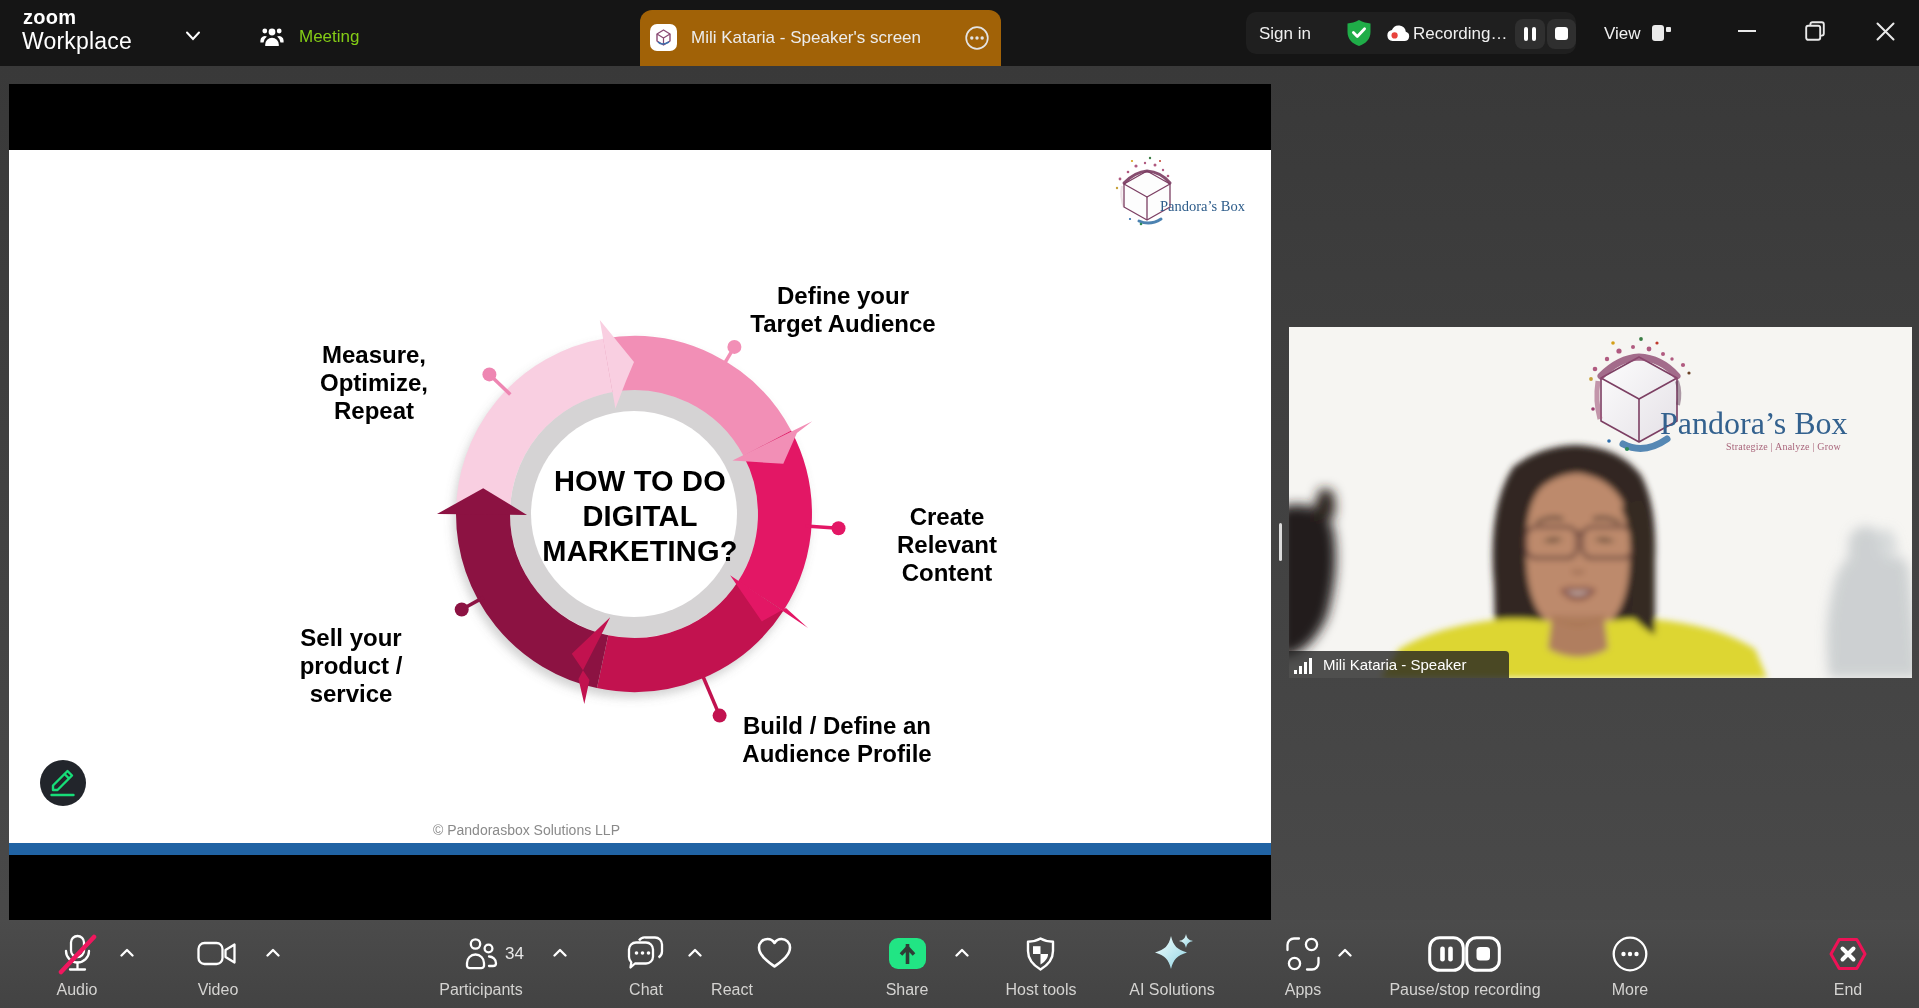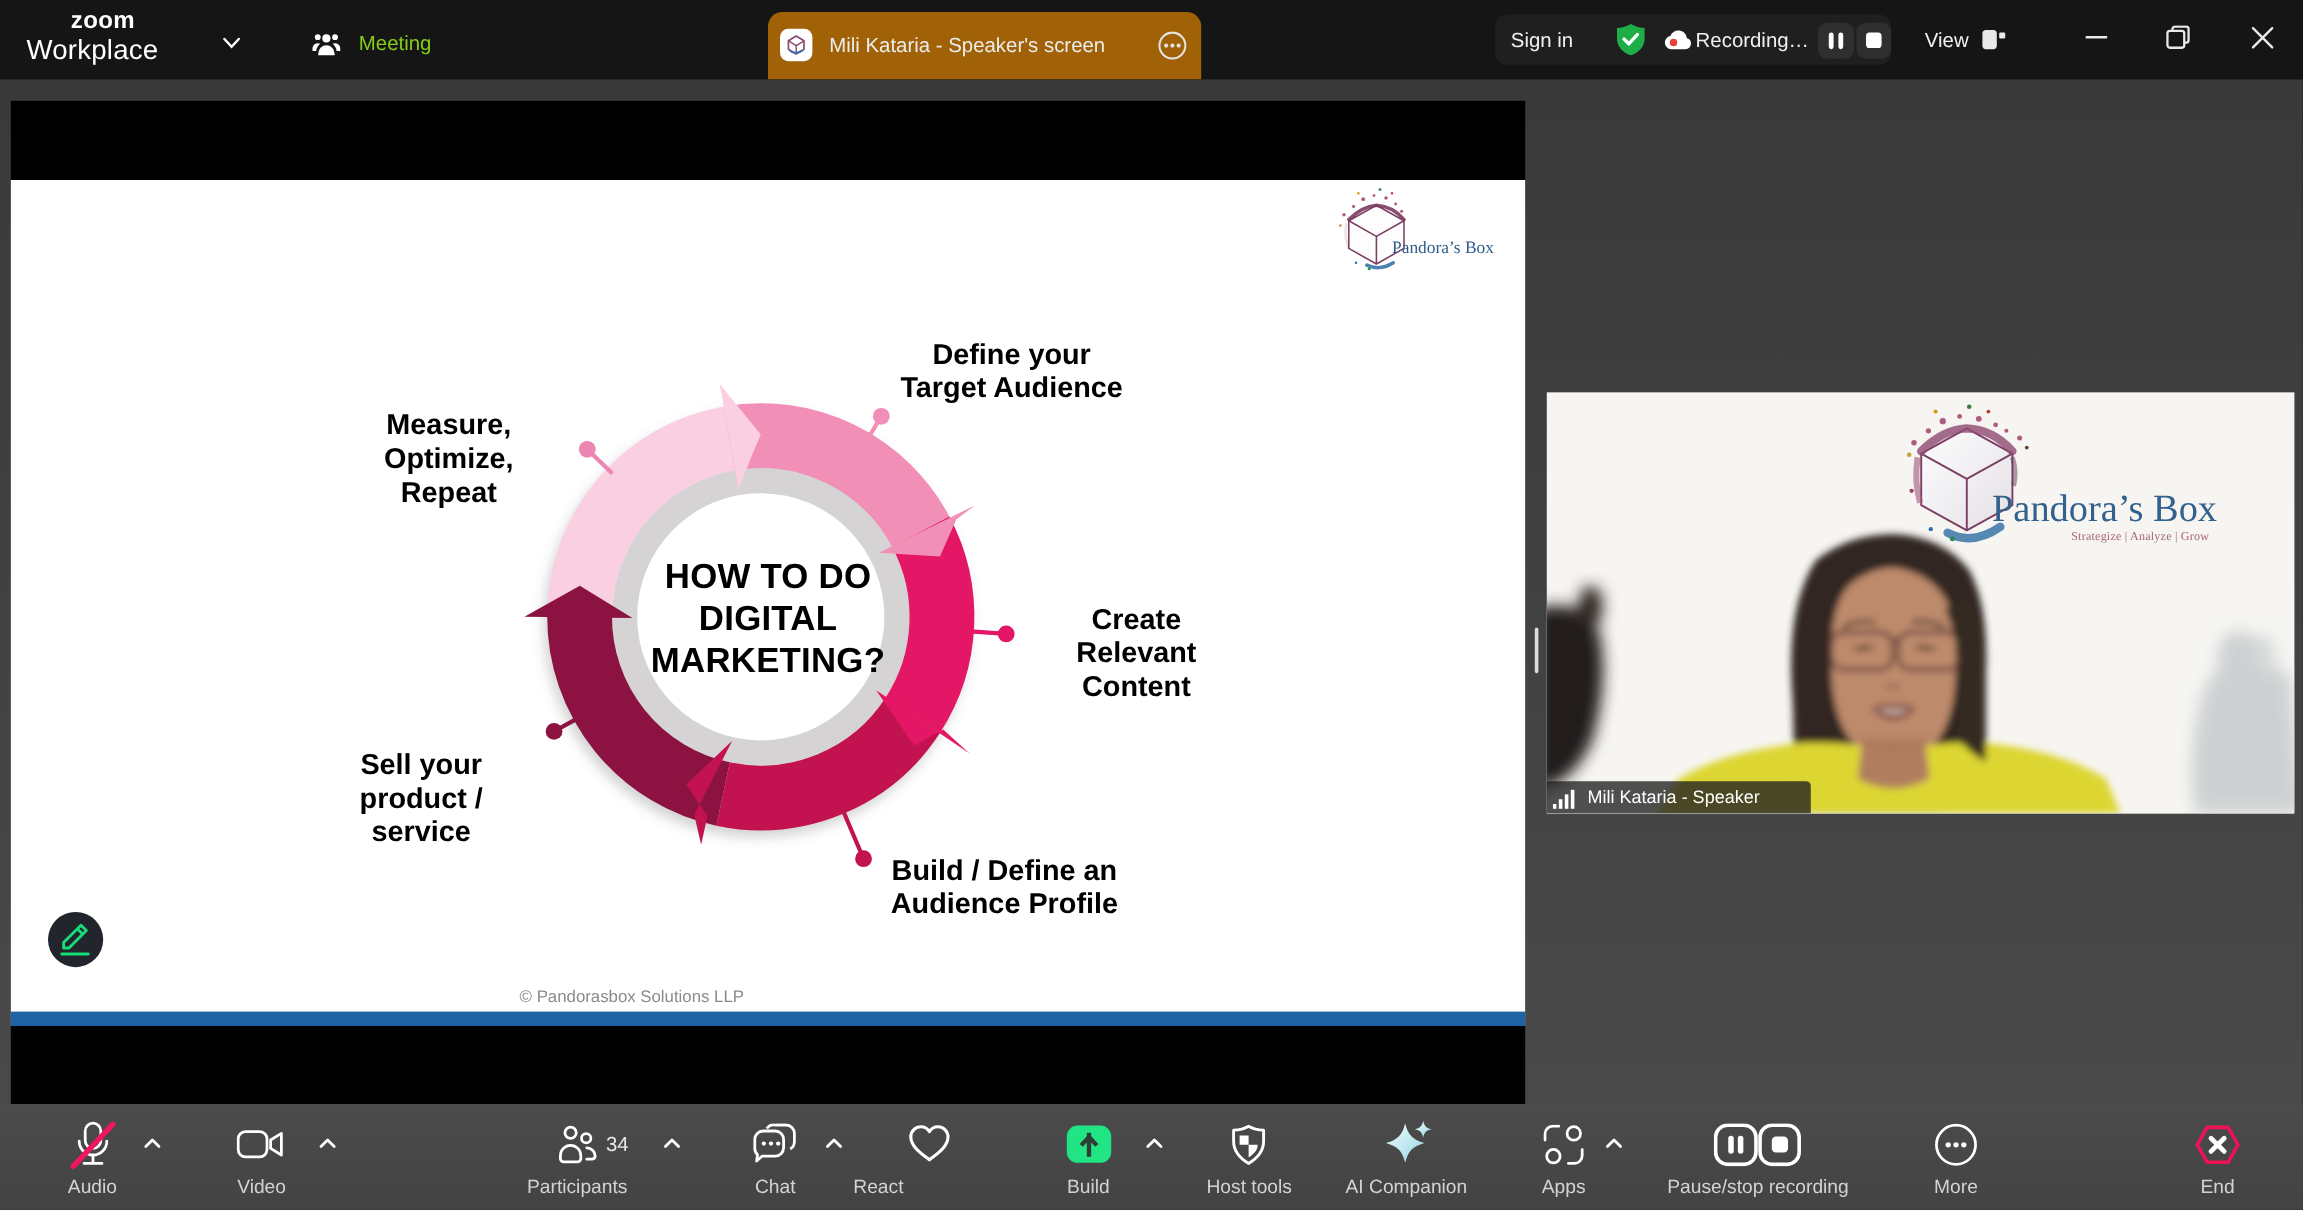--- a/index.html
+++ b/index.html
@@ -2,21 +2,21 @@
 <html><head>
 <meta charset="utf-8">
 <style>
 * { margin:0; padding:0; box-sizing:border-box; }
 html,body { width:1919px; height:1008px; overflow:hidden; background:#000; font-family:"Liberation Sans", sans-serif; }
 #app { position:absolute; left:0; top:0; width:1919px; height:1008px; }
 .abs { position:absolute; }
 
 #topbar { left:0; top:0; width:1919px; height:66px; background:#151515; }
 #mainbg { left:0; top:66px; width:1919px; height:942px; background:linear-gradient(#393939,#4b4b4b); }
-#zoomword { left:23px; top:6px; color:#fff; font-size:20px; font-weight:bold; letter-spacing:0.3px;margin-left:36px; }
+#zoomword { left:23px; top:6px; color:#fff; font-size:20px; font-weight:bold; letter-spacing:0.3px; }
 #workplace { left:22px; top:28px; color:#fff; font-size:23px; font-weight:500; letter-spacing:0.2px; }
 #meetingtxt { left:299px; top:27px; color:#84cc16; font-size:17px; }
 #tab { left:640px; top:10px; width:361px; height:56px; background:#a16207; border-radius:12px 12px 0 0; }
 #tabicon { left:10px; top:14px; width:27px; height:27px; background:#fff; border-radius:7px; }
 #tabtxt { left:51px; top:18px; color:#ececec; font-size:17px; }
 #signpanel { left:1246px; top:12px; width:330px; height:42px; background:#1f1f1f; border-radius:10px; }
 .tbtxt { color:#f0f0f0; font-size:17px; }
 
 #share { left:9px; top:84px; width:1262px; height:836px; background:#000; }
 #slide { left:0px; top:66px; width:1262px; height:705px; background:#fff; }
@@ -344,41 +344,41 @@
     <div class="tlabel" style="left:682px;top:61px;width:100px">React</div>
 
     <div class="abs" style="left:889px;top:18px;width:37px;height:31px;background:#21e584;border-radius:9px"></div>
     <svg class="abs" style="left:898px;top:22px" width="19" height="23" viewBox="0 0 19 23">
         <path d="M9.5 22 L9.5 8 M3 12.5 L9.5 5.5 L16 12.5" stroke="#2f3d36" stroke-width="3.6" fill="none" stroke-linejoin="round"></path>
         <path d="M9.5 2 L9.5 10" stroke="#2f3d36" stroke-width="3.6"></path>
       </svg>
     <svg class="abs chev" style="left:955px;top:28px" width="14" height="9" viewBox="0 0 14 9">
         <path d="M1.5 7.5 L7 2 L12.5 7.5" stroke="#fff" stroke-width="2.3" fill="none" stroke-linecap="round" stroke-linejoin="round"></path>
       </svg>
-    <div class="tlabel" style="left:857px;top:61px;width:100px">Build</div>
+    <div class="tlabel" style="left:857px;top:61px;width:100px">Share</div>
 
     <svg class="abs" style="left:1026px;top:17px" width="29" height="34" viewBox="0 0 29 34">
       <path d="M14.5 1.5 C18.5 3.8 22.5 4.6 27 4.8 L27 14 C27 22 21.5 28.3 14.5 32.5 C7.5 28.3 2 22 2 14 L2 4.8 C6.5 4.6 10.5 3.8 14.5 1.5 Z" stroke="#fff" stroke-width="2.4" fill="none" stroke-linejoin="round"></path>
       <path d="M7 9.2 L14.5 9.2 L14.5 17 L7 17 Z" fill="#fff"></path>
       <path d="M14.5 17 L22 17 L22 17.5 C22 20.5 20 24 14.5 27.5 Z" fill="#fff"></path>
     </svg>
     <div class="tlabel" style="left:991px;top:61px;width:100px">Host tools</div>
 
     <svg class="abs" style="left:1152px;top:14px" width="42" height="40" viewBox="0 0 42 40">
       <defs>
         <linearGradient id="aig" x1="0" y1="0" x2="1" y2="1">
           <stop offset="0" stop-color="#f2fdfd"></stop>
             <stop offset="0.45" stop-color="#c8ecf2"></stop>
             <stop offset="1" stop-color="#8fd2e2"></stop>
         </linearGradient>
       </defs>
       <path d="M19 2 C21.5 12 25 15.5 35 18.5 C25 21.5 21.5 25 19 35 C16.5 25 13 21.5 3 18.5 C13 15.5 16.5 12 19 2 Z" fill="url(#aig)"></path>
       <path d="M34 0 C34.9 4.4 36.6 6.1 41 7 C36.6 7.9 34.9 9.6 34 14 C33.1 9.6 31.4 7.9 27 7 C31.4 6.1 33.1 4.4 34 0 Z" fill="url(#aig)"></path>
     </svg>
-    <div class="tlabel" style="left:1112px;top:61px;width:120px">AI Companion</div>
+    <div class="tlabel" style="left:1112px;top:61px;width:120px">AI Solutions</div>
 
     <svg class="abs" style="left:1286px;top:17px" width="34" height="34" viewBox="0 0 34 34">
       <g stroke="#fff" stroke-width="2.3" fill="none" stroke-linecap="round">
         <path d="M1.5 13 L1.5 8 a6.5 6.5 0 0 1 6.5 -6.5 L13 1.5"></path>
         <circle cx="25.5" cy="7.5" r="5.6"></circle>
         <circle cx="8.5" cy="26.5" r="5.6"></circle>
         <path d="M32.5 21 L32.5 26 a6.5 6.5 0 0 1 -6.5 6.5 L21 32.5"></path>
       </g>
     </svg>
     <svg class="abs chev" style="left:1338px;top:28px" width="14" height="9" viewBox="0 0 14 9">

